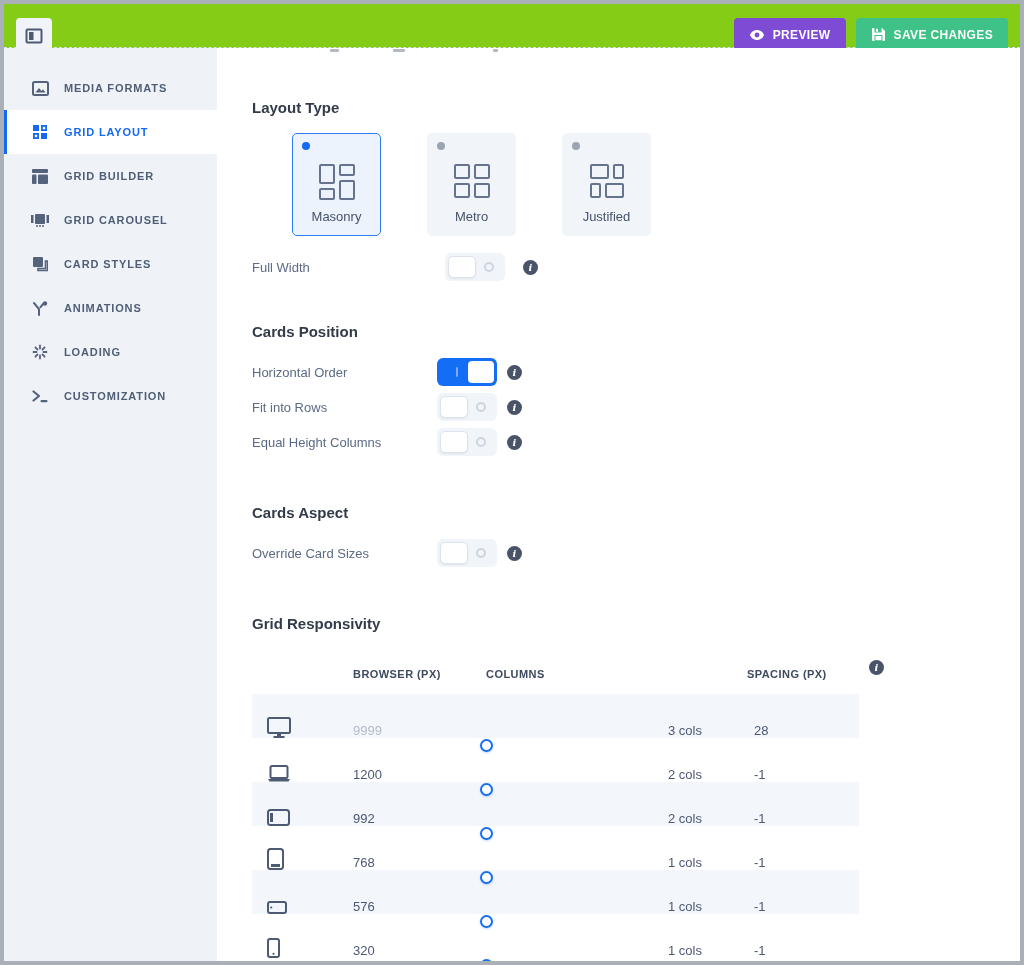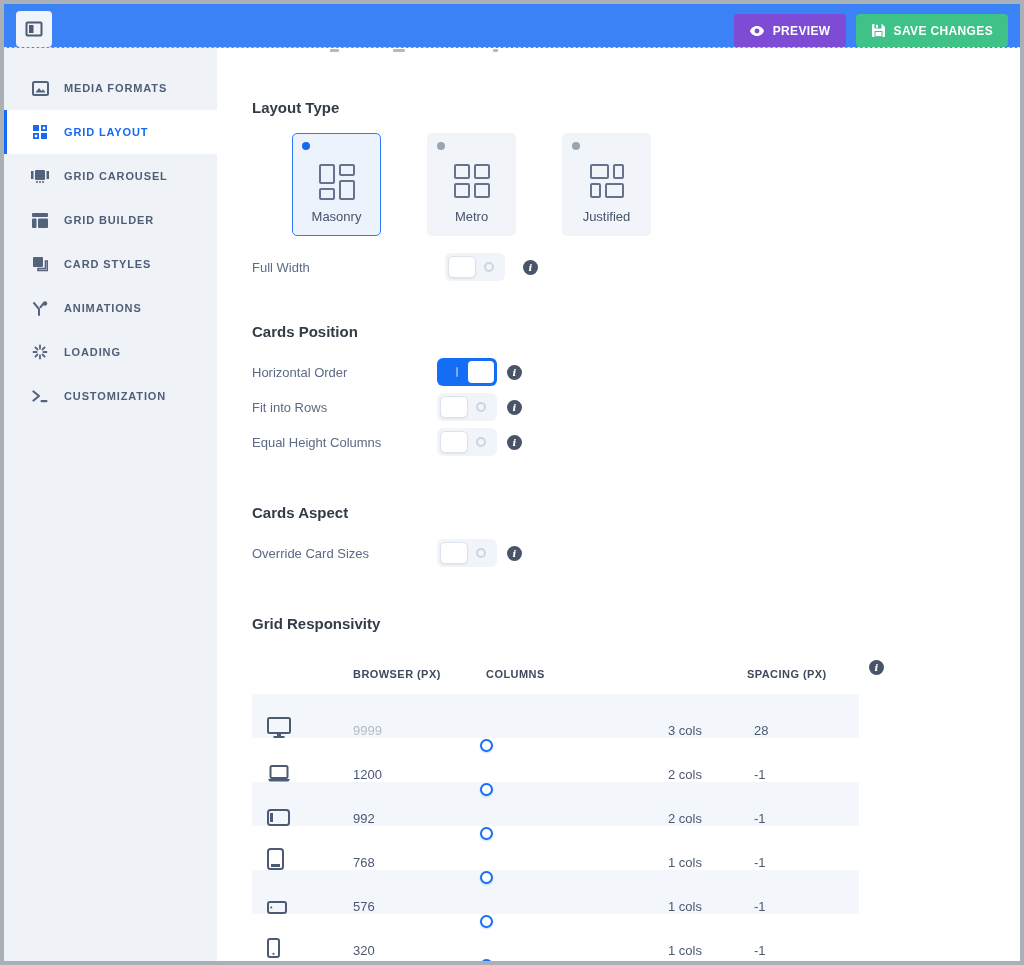--- a/index.html
+++ b/index.html
@@ -6,21 +6,21 @@
   html,body { width:1024px; height:965px; }
   body {
     font-family:"Liberation Sans", sans-serif;
     background:#aab0b8;
     position:relative;
     overflow:hidden;
   }
   .window { position:absolute; inset:4px; background:#fff; display:flex; flex-direction:column; }
 
   
-  .topbar { height:44px; flex:none; display:flex; align-items:flex-end; padding:0 12px; border-bottom:1px dashed #d9e0e9; background:#3b82f6; }
+  .topbar { height:44px; flex:none; display:flex; align-items:flex-start; padding:14px 12px; border-bottom:1px dashed #d9e0e9; background:#84cc16; }
   .sidebar-toggle { width:36px; height:36px; background:#f0f3f7; border:none; border-radius:4px; display:flex; align-items:center; justify-content:center; cursor:pointer; }
   .topbar-actions { margin-left:auto; display:flex; gap:10px; }
   .btn { height:33px; border:none; border-radius:4px; color:#fff; font-weight:bold; font-size:12px; letter-spacing:.03em; display:flex; align-items:center; gap:8px; padding:0 15px; cursor:pointer; font-family:"Liberation Sans", sans-serif; }
   .btn-preview { background:#7d4bd4; }
   .btn-save { background:#3ec287; }
 
   
   .main { flex:1; display:flex; min-height:0; }
   .sidebar { width:213px; flex:none; background:#eff3f8; padding-top:18px; }
   .nav-item { height:44px; display:flex; align-items:center; gap:15px; padding-left:24px; border-left:3px solid transparent; cursor:pointer; }
@@ -147,45 +147,45 @@
               <rect x="9.9" y="1.9" width="4.2" height="4.2" fill="none" stroke="#1569f2" stroke-width="1.8"></rect>
               <rect x="1.9" y="9.9" width="4.2" height="4.2" fill="none" stroke="#1569f2" stroke-width="1.8"></rect>
               <rect x="9" y="9" width="6" height="6" fill="#1569f2"></rect>
             </svg>
         </span>
         <span class="nav-label">GRID LAYOUT</span>
       </div>
 
       <div class="nav-item">
         <span class="nav-ico">
+          <svg width="16" height="15" viewBox="0 0 16 15">
+              <rect x="0" y="0" width="16" height="4" rx="1" fill="#55627c"></rect>
+              <rect x="0" y="5.5" width="4.5" height="9.5" rx="1" fill="#55627c"></rect>
+              <rect x="6" y="5.5" width="10" height="9.5" rx="1" fill="#55627c"></rect>
+            </svg>
+        </span>
+        <span class="nav-label">GRID BUILDER</span>
+      </div>
+
+      <div class="nav-item">
+        <span class="nav-ico">
           <svg width="18" height="14" viewBox="0 0 18 14">
               <rect x="0" y="2" width="2.5" height="8" fill="#55627c"></rect>
               <rect x="4" y="1" width="10" height="10" rx="1" fill="#55627c"></rect>
               <rect x="15.5" y="2" width="2.5" height="8" fill="#55627c"></rect>
               <circle cx="6" cy="13" r="1" fill="#55627c"></circle>
               <circle cx="9" cy="13" r="1" fill="#55627c"></circle>
               <circle cx="12" cy="13" r="1" fill="#55627c"></circle>
             </svg>
         </span>
         <span class="nav-label">GRID CAROUSEL</span>
       </div>
 
       <div class="nav-item">
         <span class="nav-ico">
-          <svg width="16" height="15" viewBox="0 0 16 15">
-              <rect x="0" y="0" width="16" height="4" rx="1" fill="#55627c"></rect>
-              <rect x="0" y="5.5" width="4.5" height="9.5" rx="1" fill="#55627c"></rect>
-              <rect x="6" y="5.5" width="10" height="9.5" rx="1" fill="#55627c"></rect>
-            </svg>
-        </span>
-        <span class="nav-label">GRID BUILDER</span>
-      </div>
-
-      <div class="nav-item">
-        <span class="nav-ico">
           <svg width="16" height="16" viewBox="0 0 16 16">
               <rect x="1" y="1" width="10" height="10" rx="1" fill="#55627c"></rect>
               <path d="M13.5 5v7.5H6v2h9.5V5z" fill="none" stroke="#55627c" stroke-width="1.6"></path>
             </svg>
         </span>
         <span class="nav-label">CARD STYLES</span>
       </div>
 
       <div class="nav-item">
         <span class="nav-ico">

